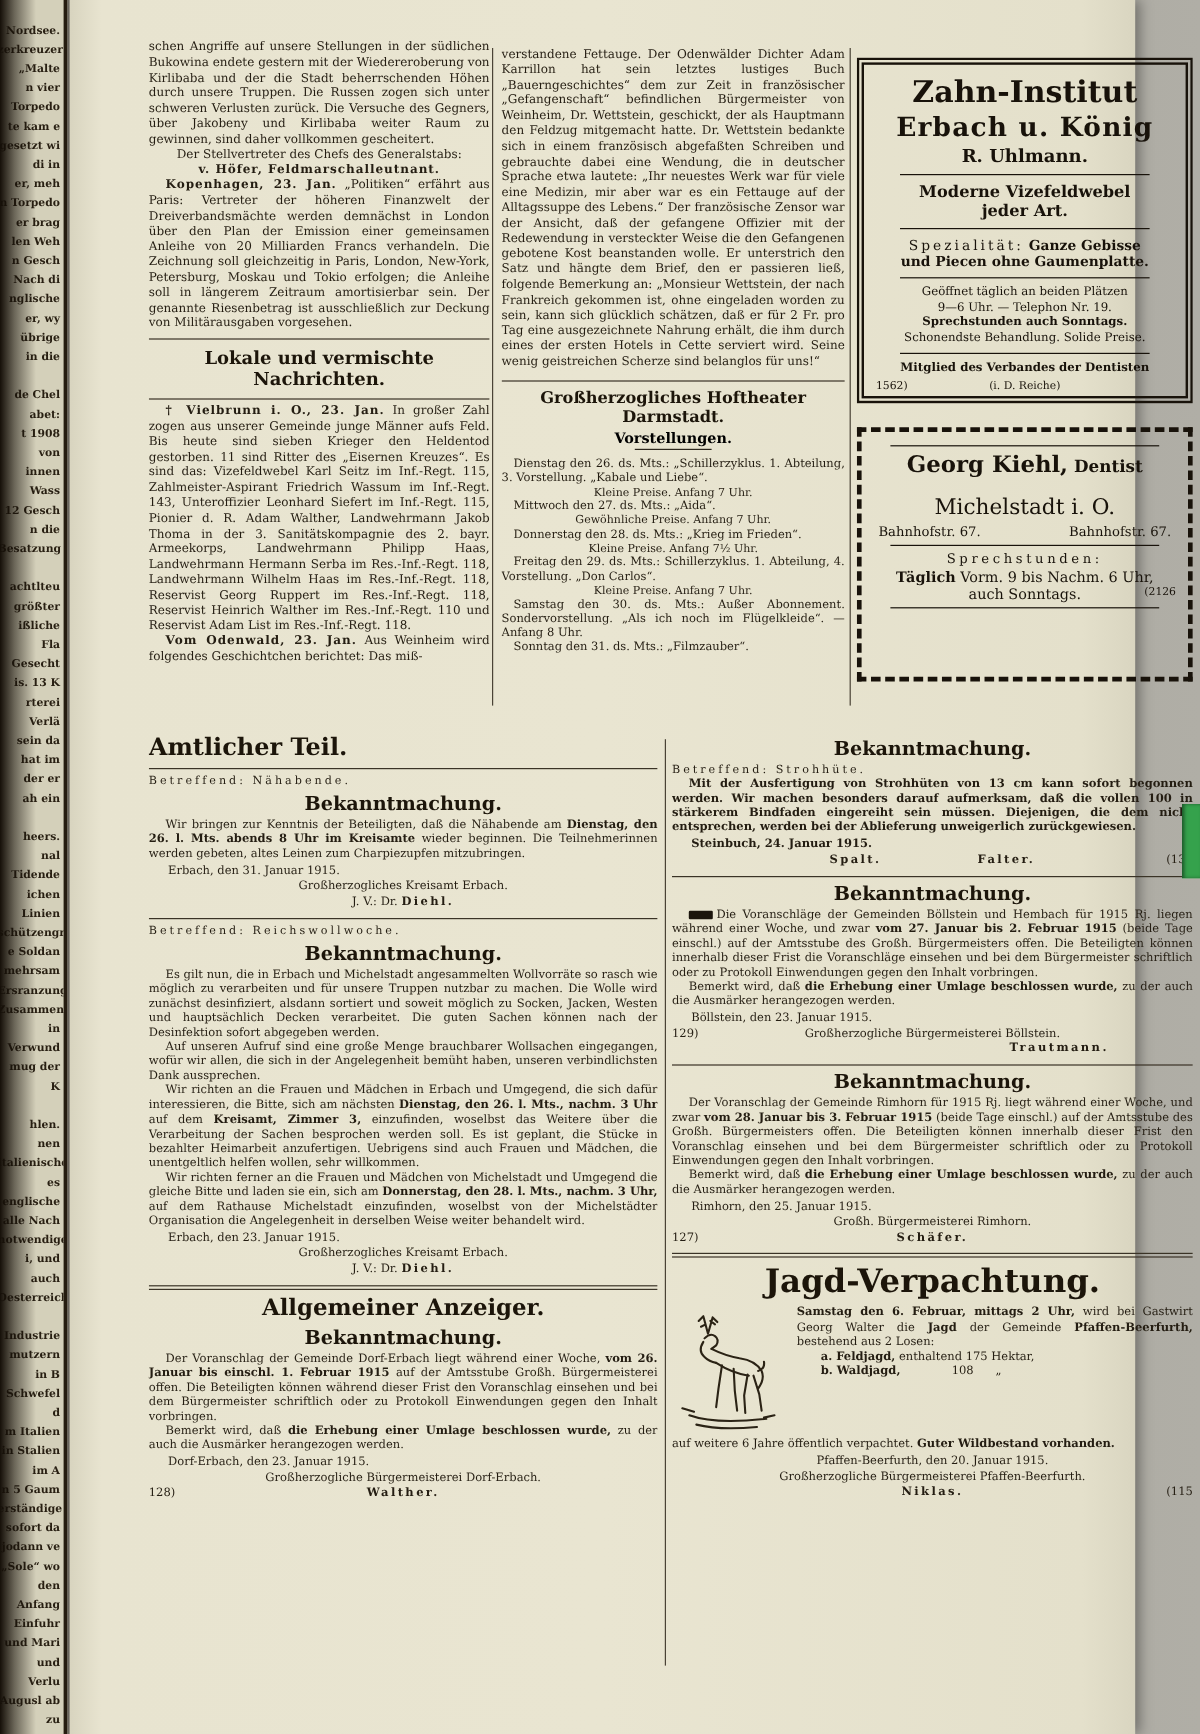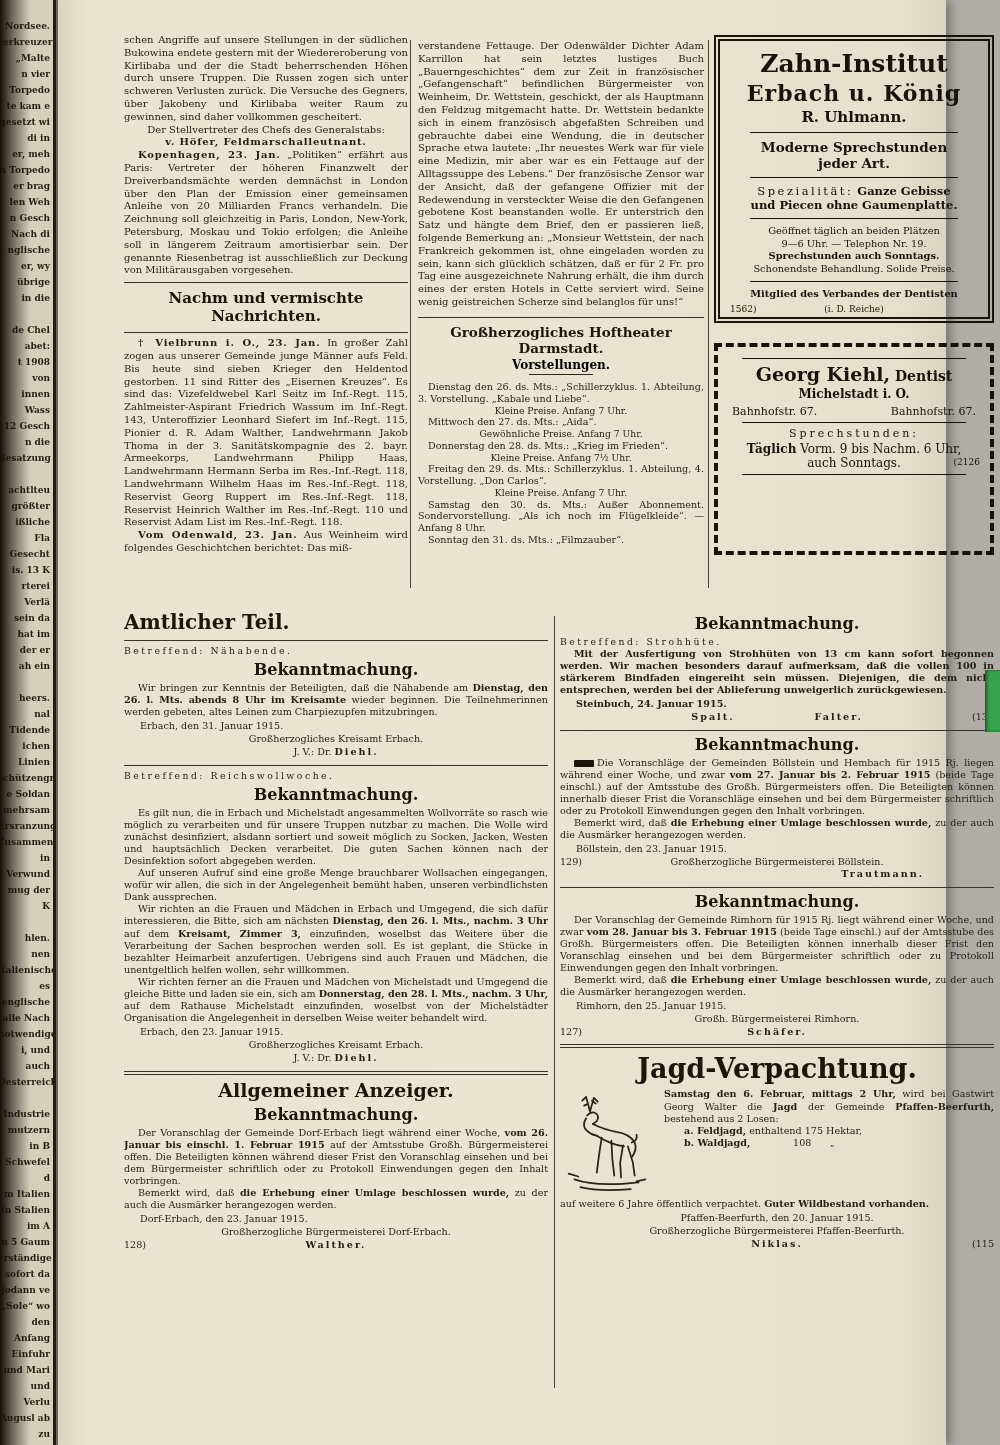--- a/index.html
+++ b/index.html
@@ -26,21 +26,21 @@
                background:#35a24c; box-shadow:inset 2px 0 3px rgba(0,0,0,0.45); }
 
   .vr { position:absolute; width:1px; background:#4a4336; }
   .vr1 { left:410px; top:40px;  height:548px; }
   .vr2 { left:708px; top:40px;  height:548px; }
   .vr3 { left:554px; top:616px; height:772px; }
 
   .col, .bcol { position:absolute; overflow:hidden; }
   .col1   { left:124px; top:34px;  width:284px; height:562px; }
   .col2   { left:418px; top:40px;  width:286px; height:556px; }
-  .col3   { left:714px; top:35px;  width:280px; height:548px; }
+  .col3   { left:714px; top:48px;  width:280px; height:548px; }
   .bleft  { left:124px; top:610px; width:424px; height:802px; }
   .bright { left:560px; top:610px; width:434px; height:802px; }
 
   
   .t  { font-size:10px;  line-height:12.8px; text-align:justify; color:#241d12; }
   .bt { font-size:9.6px; line-height:12.1px; text-align:justify; color:#241d12; }
   .ind { text-indent:14px; }
   .b { font-weight:bold; }
   .ctr { text-align:center; }
   .lead { font-weight:bold; letter-spacing:0.8px; }
@@ -68,21 +68,21 @@
   .a1-l2 { font-size:11.5px; line-height:14px; }
   .a1-small { font-size:9.8px; line-height:12.5px; }
   .a1-foot { position:relative; font-size:9px; line-height:11px; margin-top:3px; }
   .a1-foot .numleft { position:absolute; left:2px; top:0; }
 
   .ad2 { border:4px dashed #18120a; margin-top:20px; height:212px; padding:7px 10px;
          text-align:center; color:#18120a; overflow:hidden; }
   .a2-title { font-size:22px; font-weight:bold; }
   .a2-name-big { font-size:19px; font-weight:bold; }
   .a2-name-med { font-size:14px; font-weight:bold; }
-  .a2-city { font-size:12px; font-weight:bold; margin-top:2px; }
+  .a2-city { font-size:18px; font-weight:normal; margin-top:14px; }
   .a2-addr { display:flex; justify-content:space-between; font-size:11px; margin:4px 4px 2px; }
   .a2-rule { border-top:1px solid #18120a; margin:4px 14px; }
   .a2-sprech { font-size:11px; letter-spacing:3px; }
   .a2-hours { font-size:12px; margin-top:2px; }
   .a2-hours2 { position:relative; font-size:12px; }
   .a2-hours2 .numright { position:absolute; right:0; top:1px; font-size:9px; }
   .a2-foot { font-size:11.3px; font-weight:bold; margin-top:5px; }
 
   
   .h-amtlich  { font-size:20px; font-weight:bold; color:#1c150a; }
@@ -213,21 +213,21 @@
   <div class="vr vr1"></div>
   <div class="vr vr2"></div>
   <div class="vr vr3"></div>
 
   <div class="col col1">
     <p class="t">schen Angriffe auf unsere Stellungen in der südlichen Bukowina endete gestern mit der Wiedereroberung von Kirlibaba und der die Stadt beherrschenden Höhen durch unsere Truppen. Die Russen zogen sich unter schweren Verlusten zurück. Die Versuche des Gegners, über Jakobeny und Kirlibaba weiter Raum zu gewinnen, sind daher vollkommen gescheitert.</p>
     <p class="t ctr">Der Stellvertreter des Chefs des Generalstabs:</p>
     <p class="t ctr lead">v. Höfer, Feldmarschalleutnant.</p>
     <p class="t ind"><span class="lead">Kopenhagen, 23. Jan.</span><span> „Politiken“ erfährt aus Paris: Vertreter der höheren Finanzwelt der Dreiverbandsmächte werden demnächst in London über den Plan der Emission einer gemeinsamen Anleihe von 20 Milliarden Francs verhandeln. Die Zeichnung soll gleichzeitig in Paris, London, New-York, Petersburg, Moskau und Tokio erfolgen; die Anleihe soll in längerem Zeitraum amortisierbar sein. Der genannte Riesenbetrag ist ausschließlich zur Deckung von Militärausgaben vorgesehen.</span></p>
     <div class="sect-rule"></div>
-    <div class="h-lokale">Nachm und vermischte Nachrichten.</div>
+    <div class="h-lokale">Lokale und vermischte Nachrichten.</div>
     <div class="sect-rule"></div>
     <p class="t ind"><span class="lead">† Vielbrunn i. O., 23. Jan.</span><span> In großer Zahl zogen aus unserer Gemeinde junge Männer aufs Feld. Bis heute sind sieben Krieger den Heldentod gestorben. 11 sind Ritter des „Eisernen Kreuzes“. Es sind das: Vizefeldwebel Karl Seitz im Inf.-Regt. 115, Zahlmeister-Aspirant Friedrich Wassum im Inf.-Regt. 143, Unteroffizier Leonhard Siefert im Inf.-Regt. 115, Pionier d. R. Adam Walther, Landwehrmann Jakob Thoma in der 3. Sanitätskompagnie des 2. bayr. Armeekorps, Landwehrmann Philipp Haas, Landwehrmann Hermann Serba im Res.-Inf.-Regt. 118, Landwehrmann Wilhelm Haas im Res.-Inf.-Regt. 118, Reservist Georg Ruppert im Res.-Inf.-Regt. 118, Reservist Heinrich Walther im Res.-Inf.-Regt. 110 und Reservist Adam List im Res.-Inf.-Regt. 118.</span></p>
     <p class="t ind"><span class="lead">Vom Odenwald, 23. Jan.</span><span> Aus Weinheim wird folgendes Geschichtchen berichtet: Das miß-</span></p>
   </div>
 
   <div class="col col2">
     <p class="t">verstandene Fettauge. Der Odenwälder Dichter Adam Karrillon hat sein letztes lustiges Buch „Bauerngeschichtes“ dem zur Zeit in französischer „Gefangenschaft“ befindlichen Bürgermeister von Weinheim, Dr. Wettstein, geschickt, der als Hauptmann den Feldzug mitgemacht hatte. Dr. Wettstein bedankte sich in einem französisch abgefaßten Schreiben und gebrauchte dabei eine Wendung, die in deutscher Sprache etwa lautete: „Ihr neuestes Werk war für viele eine Medizin, mir aber war es ein Fettauge auf der Alltagssuppe des Lebens.“ Der französische Zensor war der Ansicht, daß der gefangene Offizier mit der Redewendung in versteckter Weise die den Gefangenen gebotene Kost beanstanden wolle. Er unterstrich den Satz und hängte dem Brief, den er passieren ließ, folgende Bemerkung an: „Monsieur Wettstein, der nach Frankreich gekommen ist, ohne eingeladen worden zu sein, kann sich glücklich schätzen, daß er für 2 Fr. pro Tag eine ausgezeichnete Nahrung erhält, die ihm durch eines der ersten Hotels in Cette serviert wird. Seine wenig geistreichen Scherze sind belanglos für uns!“</p>
     <div class="theater">
       <div class="theater-title">Großherzogliches Hoftheater Darmstadt.</div>
       <div class="theater-sub">Vorstellungen.</div>
@@ -244,21 +244,21 @@
       <div class="th-line">Sonntag den 31. ds. Mts.: „Filmzauber“.</div>
     </div>
   </div>
 
   <div class="col col3">
     <div class="ad1">
       <div class="a1-title">Zahn-Institut</div>
       <div class="a1-name">Erbach u. König</div>
       <div class="a1-owner">R. Uhlmann.</div>
       <div class="a1-rule"></div>
-      <div class="a1-l1">Moderne Sprechstunden</div>
+      <div class="a1-l1">Moderne Vizefeldwebel</div>
       <div class="a1-l1">jeder Art.</div>
       <div class="a1-rule"></div>
       <div class="a1-l2"><span class="spread">Spezialität:</span><span class="b"> Ganze Gebisse</span></div>
       <div class="a1-l2 b">und Piecen ohne Gaumenplatte.</div>
       <div class="a1-rule"></div>
       <div class="a1-small">Geöffnet täglich an beiden Plätzen</div>
       <div class="a1-small">9—6 Uhr.  —  Telephon Nr. 19.</div>
       <div class="a1-small b">Sprechstunden auch Sonntags.</div>
       <div class="a1-small">Schonendste Behandlung.   Solide Preise.</div>
       <div class="a1-rule"></div>

